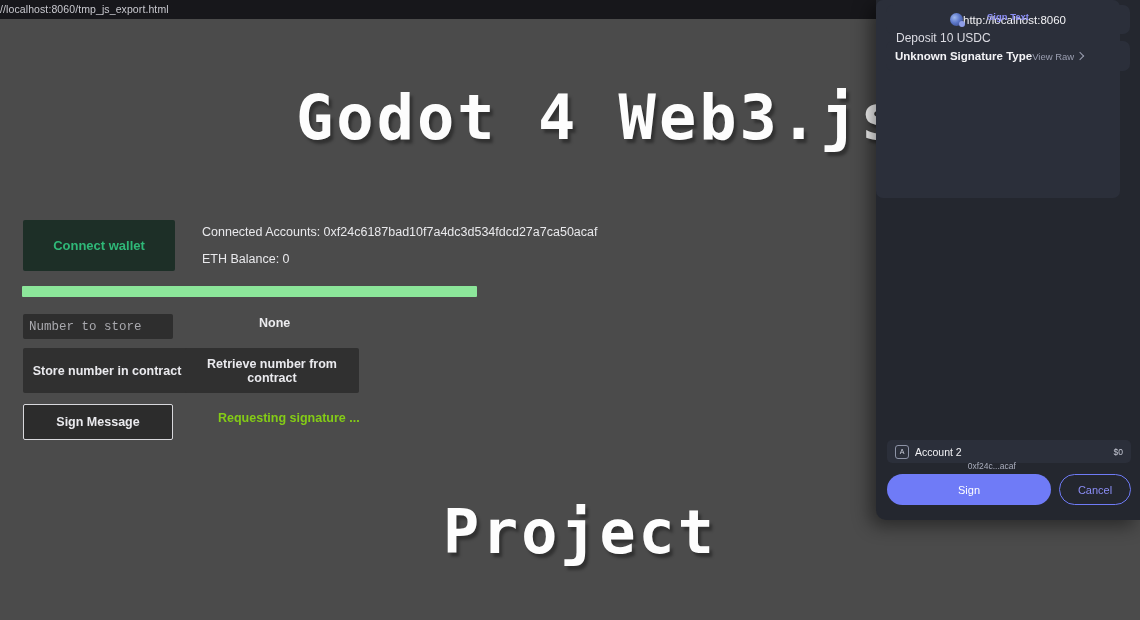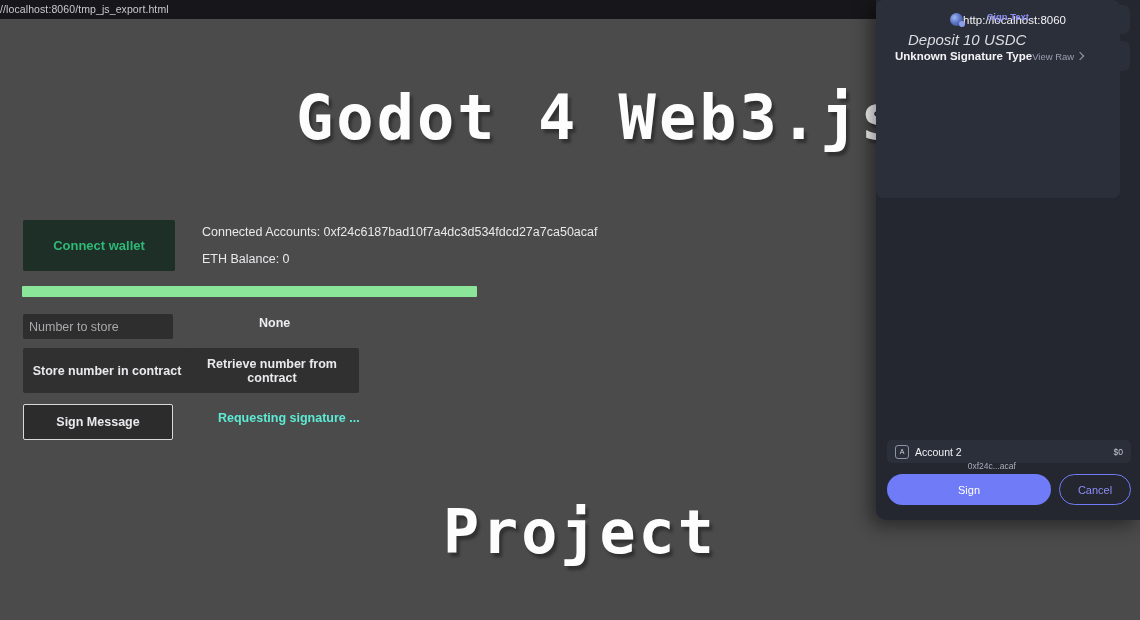--- a/index.html
+++ b/index.html
@@ -118,21 +118,21 @@
     top: 295px;
     width: 150px;
     height: 25px;
     background: #2e2e2e;
     border: none;
     border-radius: 2px;
     color: #bdbdc2;
     font-size: 12.5px;
     padding: 0 6px;
     box-sizing: border-box;
-    font-family: Liberation Sans, sans-serif;
+    font-family: Liberation Mono, monospace;
     outline: none;
   }
   #number-input::placeholder { color: #a9a9ae; opacity: 1; }
 
   #retrieved-value-text {
     position: absolute;
     left: 259px;
     top: 297px;
     color: #ececef;
     font-size: 12.5px;
@@ -170,21 +170,21 @@
     height: 36px;
     background: #2c2c2c;
     border: 1px solid #d8d8dc;
     box-sizing: border-box;
   }
 
   #signature-status-text {
     position: absolute;
     left: 218px;
     top: 392px;
-    color: #5eead4;
+    color: #84cc16;
     font-size: 12.5px;
     font-weight: bold;
     white-space: nowrap;
   }
 
   
   #metamask-popup {
     position: absolute;
     left: 876px;
     top: 0px;
@@ -281,26 +281,25 @@
     position: absolute;
     left: 0; right: 0;
     top: 11px;
     text-align: center;
     color: #8b8df5;
     font-size: 9.5px;
     font-weight: bold;
   }
   #message-body-text {
     position: absolute;
-    left: 32px;
+    left: 20px;
     top: 31px;
     color: #dcdce3;
-    font-size: 15px;
-    white-space: nowrap;
-    font-style: italic;
+    font-size: 12px;
+    white-space: nowrap;
   }
 
   #mm-account-row {
     position: absolute;
     left: 11px;
     top: 440px;
     width: 244px;
     height: 23px;
     background: #2b2f3a;
     border-radius: 5px;

